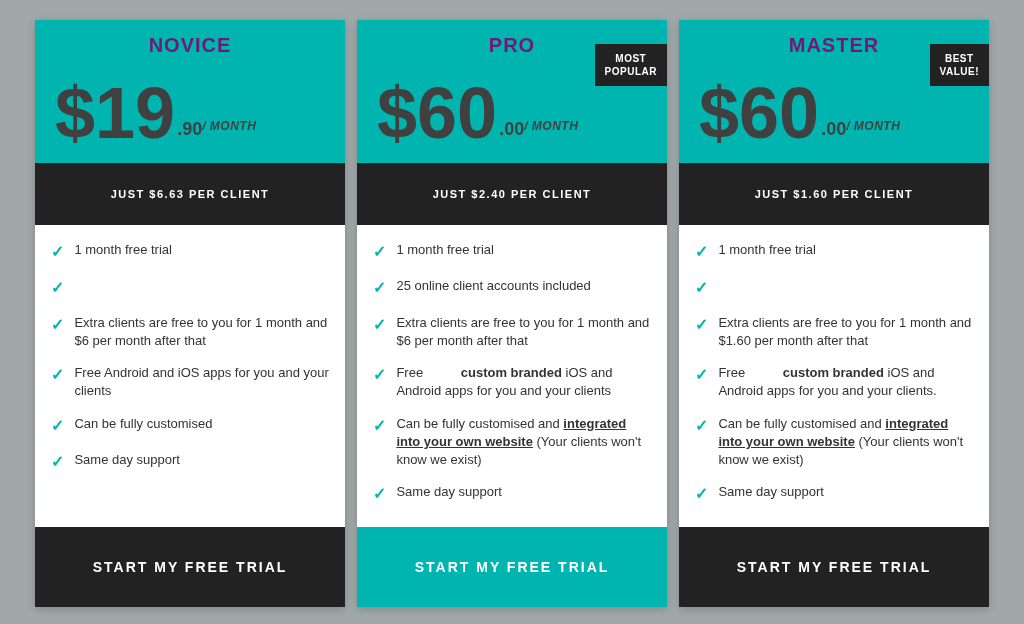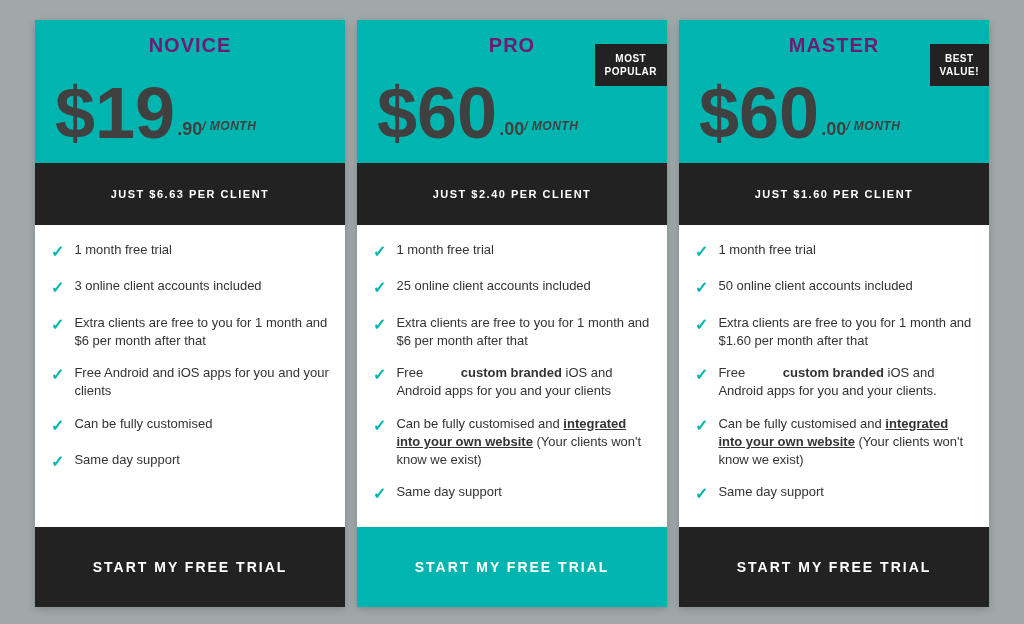--- a/index.html
+++ b/index.html
@@ -161,21 +161,20 @@
       <div class="per-client-bar">JUST $6.63 PER CLIENT</div>
       <div class="plan-features">
 
       <div class="feature-item">
         <span class="check-icon">✓</span>
         <span class="feature-text">1 month free trial</span>
       </div>
 
       <div class="feature-item">
         <span class="check-icon">✓</span>
-        <span class="feature-text">3 online client accounts included</span>
       </div>
 
       <div class="feature-item">
         <span class="check-icon">✓</span>
         <span class="feature-text">Extra clients are free to you for 1 month and $6 per month after that</span>
       </div>
 
       <div class="feature-item">
         <span class="check-icon">✓</span>
         <span class="feature-text">Free Android and iOS apps for you and your clients</span>
@@ -257,21 +256,20 @@
       <div class="per-client-bar">JUST $1.60 PER CLIENT</div>
       <div class="plan-features">
 
       <div class="feature-item">
         <span class="check-icon">✓</span>
         <span class="feature-text">1 month free trial</span>
       </div>
 
       <div class="feature-item">
         <span class="check-icon">✓</span>
-        <span class="feature-text">50 online client accounts included</span>
       </div>
 
       <div class="feature-item">
         <span class="check-icon">✓</span>
         <span class="feature-text">Extra clients are free to you for 1 month and $1.60 per month after that</span>
       </div>
 
       <div class="feature-item">
         <span class="check-icon">✓</span>
         <span class="feature-text"><span style="font-weight:normal;">Free <strong>custom branded</strong> iOS and Android apps for you and your clients.</span></span>

